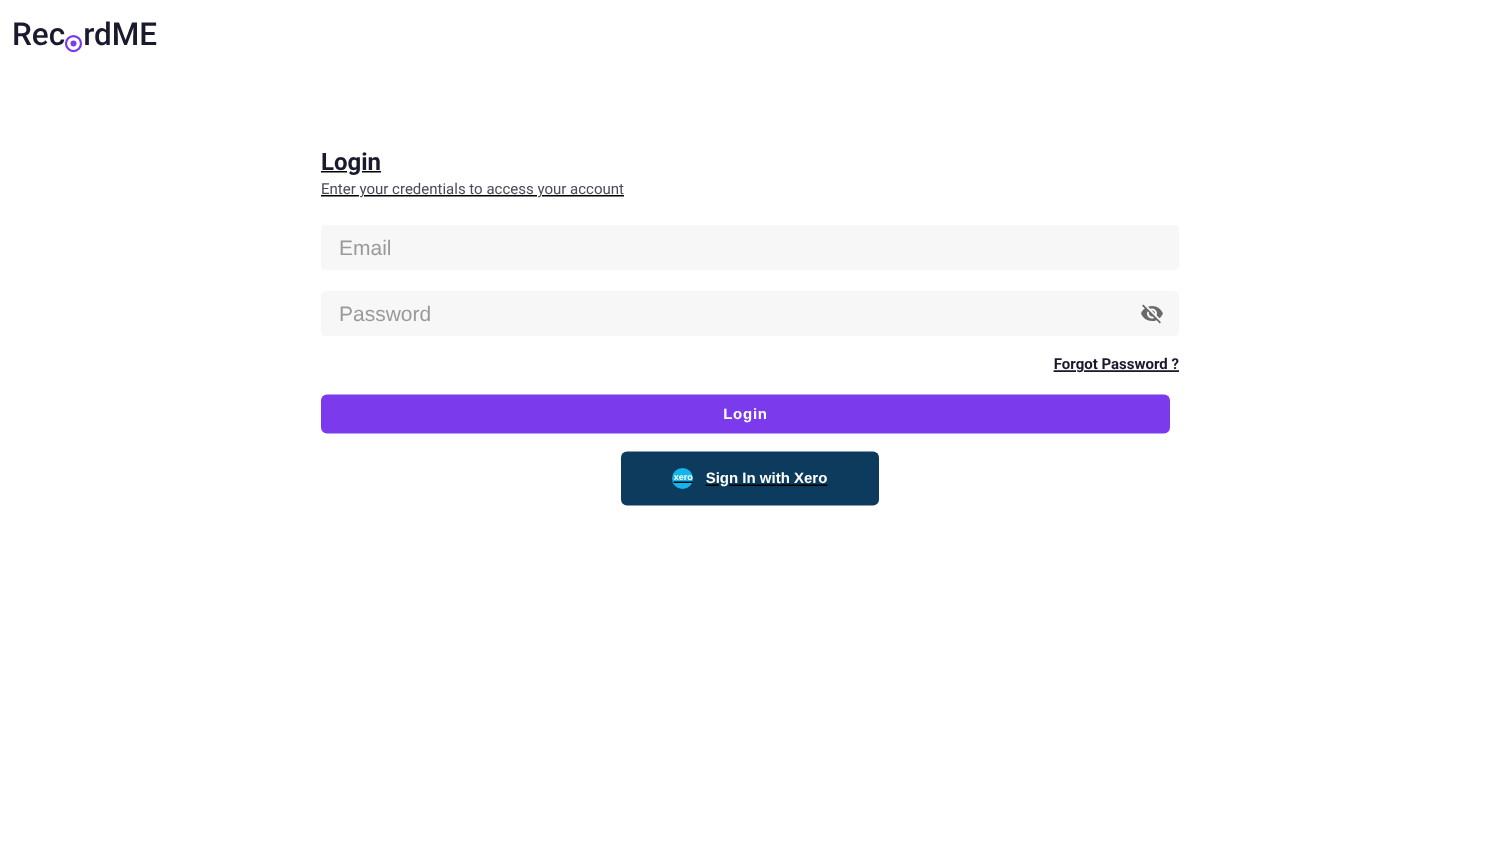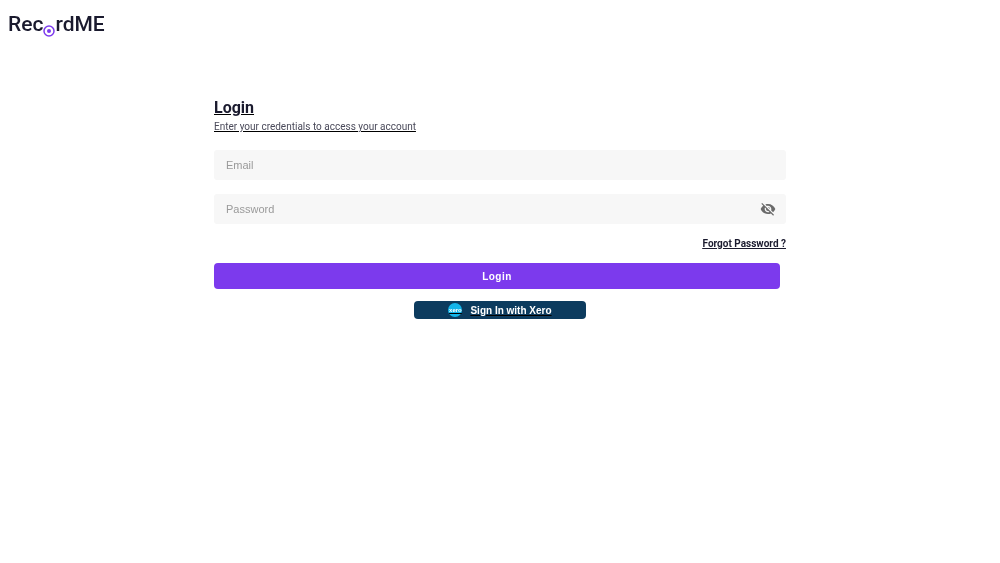--- a/index.html
+++ b/index.html
@@ -53,21 +53,21 @@
       position: relative;
       margin-bottom: 14px;
     }
     .input-field {
       width: 100%;
       height: 30px;
       background: #f7f7f7;
       border: none;
       border-radius: 3px;
       padding: 0 12px;
-      font-size: 11px;
+      font-size: 14px;
       color: #333;
       outline: none;
     }
     .input-field::placeholder {
       color: #9a9a9a;
     }
     .password-toggle {
       position: absolute;
       right: 10px;
       top: 50%;
@@ -106,21 +106,21 @@
       text-align: center;
       font-size: 10px;
       color: #6a6a6a;
       margin-bottom: 10px;
     }
     .xero-btn {
       display: flex;
       align-items: center;
       justify-content: center;
       width: 172px;
-      height: 18px;
+      height: 36px;
       background: #0c3b5e;
       color: #ffffff;
       border: none;
       border-radius: 4px;
       font-size: 10px;
       font-weight: 600;
       cursor: pointer;
       margin: 0 auto;
       gap: 8px;
     }

